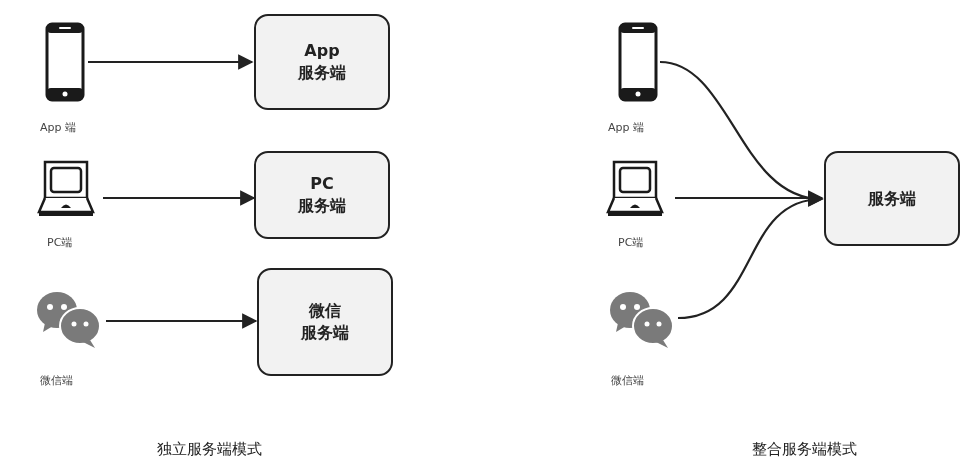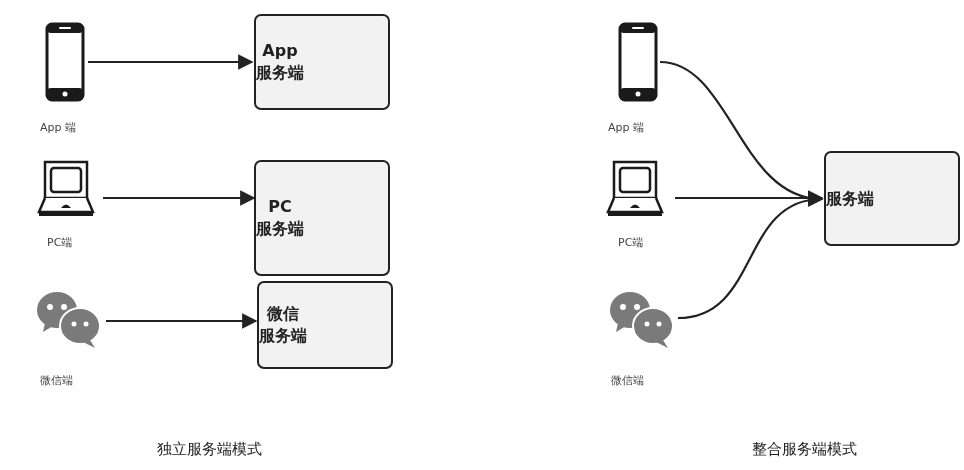--- a/index.html
+++ b/index.html
@@ -1,19 +1,19 @@
 <!DOCTYPE html>
 <html><head>
 <meta charset="utf-8">
 <style>
   html,body{margin:0;padding:0;background:#fff;}
   body{width:964px;height:470px;position:relative;overflow:hidden;font-family:"DejaVu Sans","Liberation Sans",sans-serif;}
   #diagram{position:absolute;left:0;top:0;}
   .lbl{position:absolute;font-size:11px;color:#444;white-space:nowrap;}
-  .box{position:absolute;background:#f2f2f2;border:2.5px solid #222;border-radius:7px;box-sizing:border-box;display:flex;align-items:center;justify-content:flex-start;text-align:center;font-weight:bold;font-size:16px;color:#222;line-height:1.35;}
+  .box{position:absolute;background:#f2f2f2;border:2.5px solid #222;border-radius:14px;box-sizing:border-box;display:flex;align-items:center;justify-content:center;text-align:center;font-weight:bold;font-size:16px;color:#222;line-height:1.35;}
   .caption{position:absolute;font-weight:normal;font-size:15px;color:#222;white-space:nowrap;}
   .icon{position:absolute;}
 </style>
 </head>
 <body>
 
 <svg id="diagram" width="964" height="470">
   <defs>
     <marker id="arr" viewBox="0 0 10 10" refX="9" refY="5" markerWidth="7" markerHeight="7" orient="auto-start-reverse">
       <path d="M0,0 L10,5 L0,10 z" fill="#222"></path>
@@ -58,27 +58,27 @@
   <circle cx="51" cy="34" r="2.5" fill="#fff"></circle>
 </svg>
 <div class="lbl" style="left:40px;top:373px">微信端</div>
 
 <div class="box" style="left:254px;top:14px;width:136px;height:96px">
   <div>
       <div>App</div>
       <div>服务端</div>
     </div>
 </div>
-<div class="box" style="left:254px;top:160px;width:136px;height:116px">
+<div class="box" style="left:254px;top:151px;width:136px;height:88px">
   <div>
       <div>PC</div>
       <div>服务端</div>
     </div>
 </div>
-<div class="box" style="left:257px;top:281px;width:136px;height:88px">
+<div class="box" style="left:257px;top:268px;width:136px;height:108px">
   <div>
       <div>微信</div>
       <div>服务端</div>
     </div>
 </div>
 
 <div class="caption" style="left:157px;top:440px">独立服务端模式</div>
 
 <svg class="icon" style="left:618px;top:22px" width="40" height="80" viewBox="0 0 40 80">
   <rect x="2" y="2" width="36" height="76" rx="5" fill="#fff" stroke="#1a1a1a" stroke-width="3"></rect>

